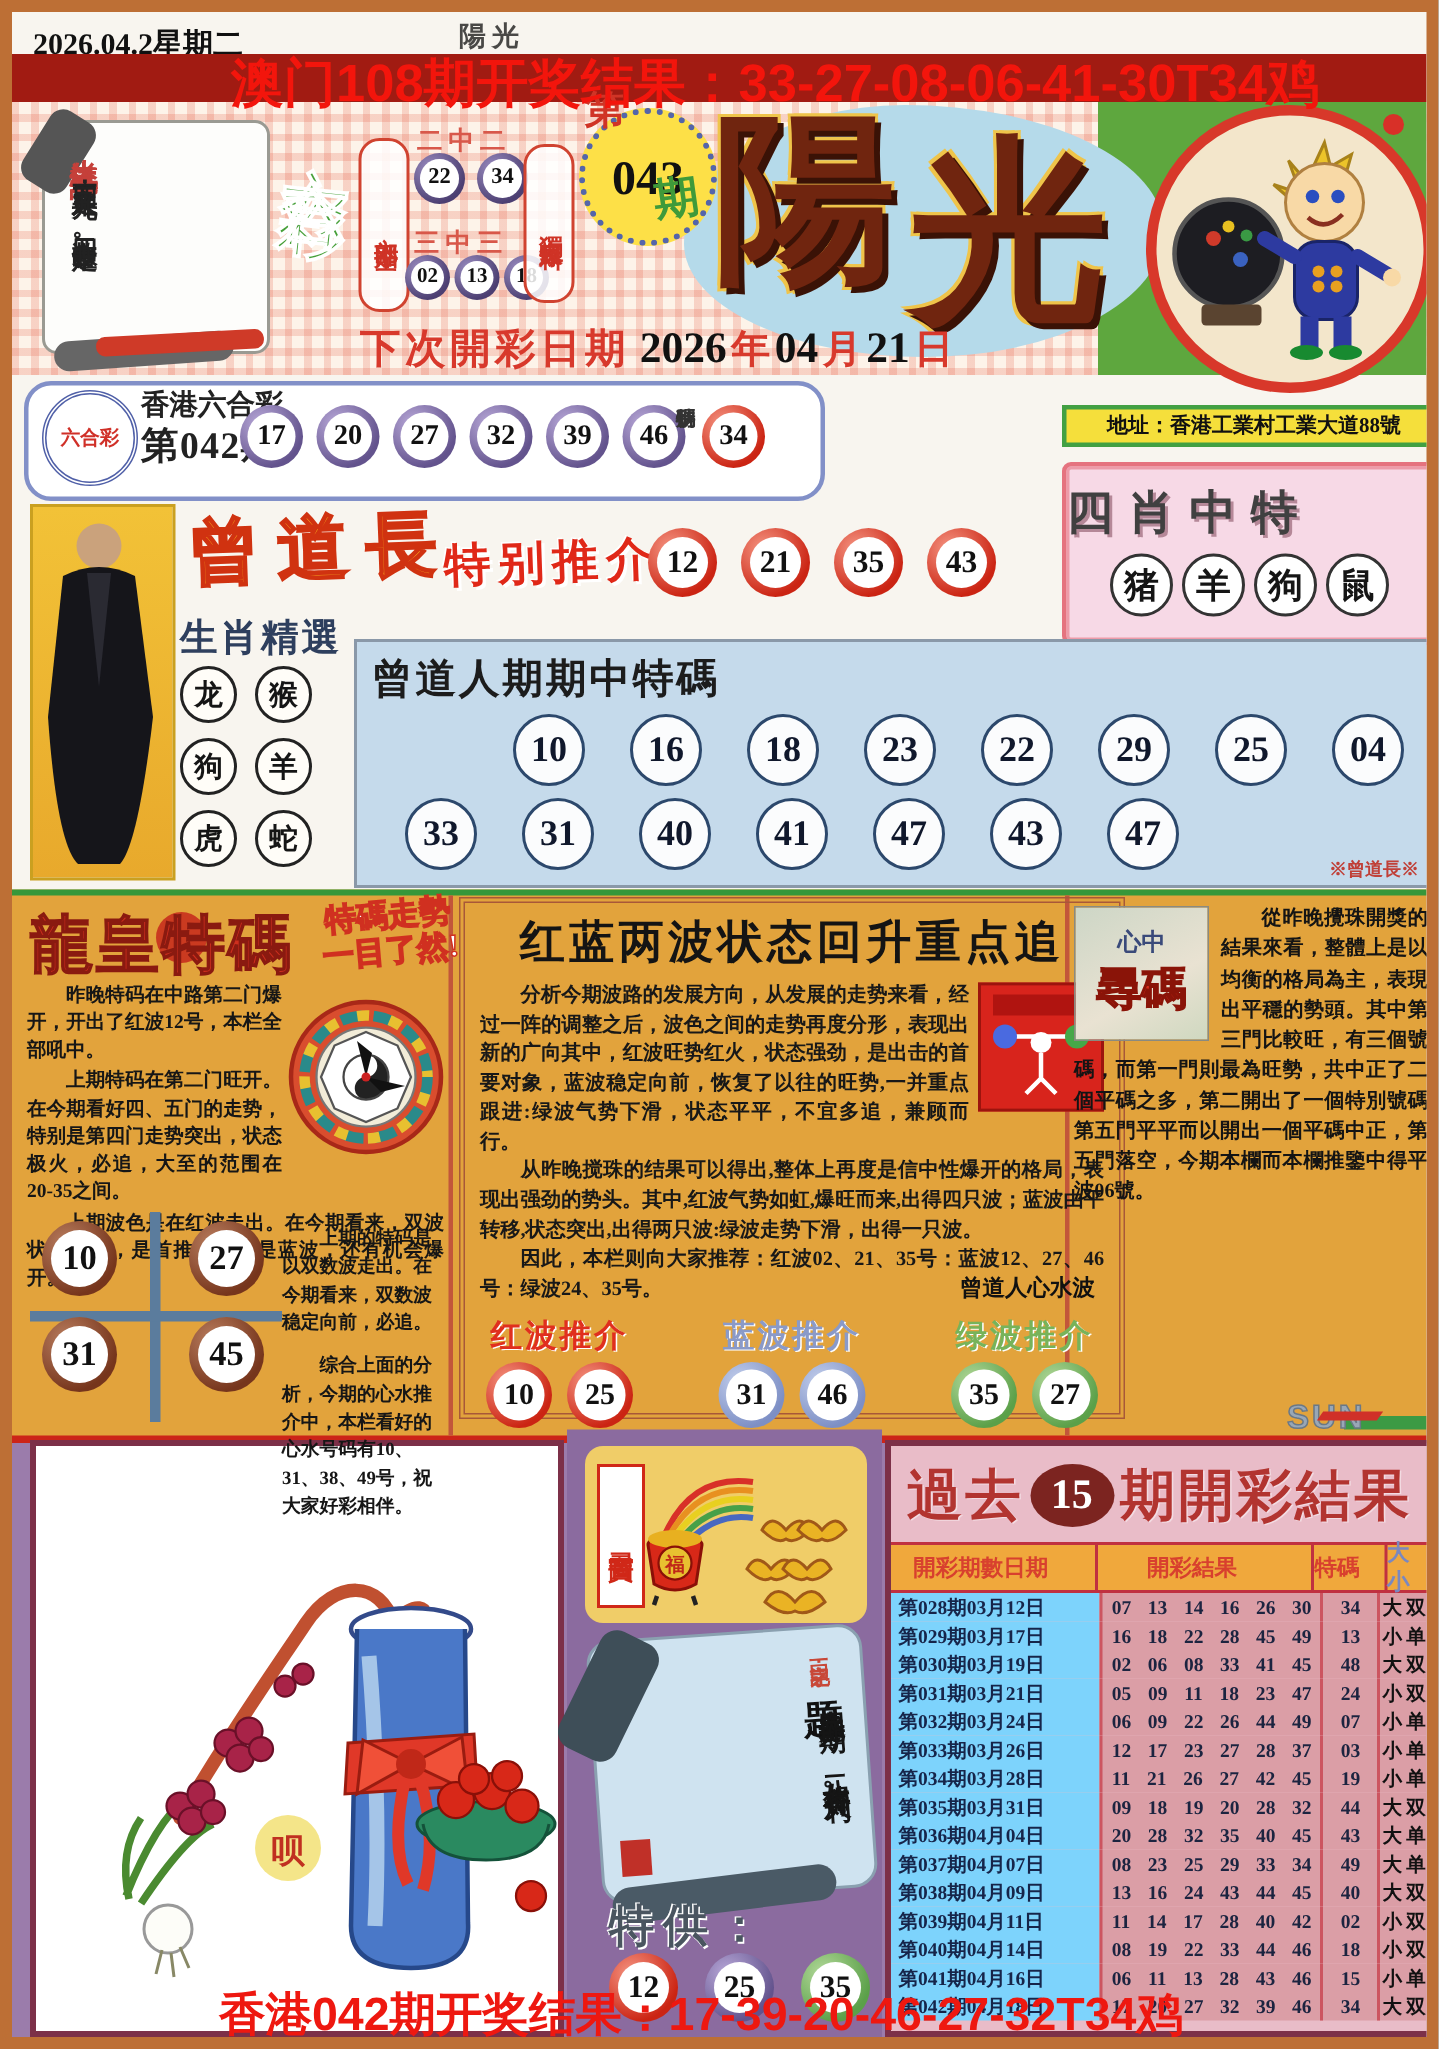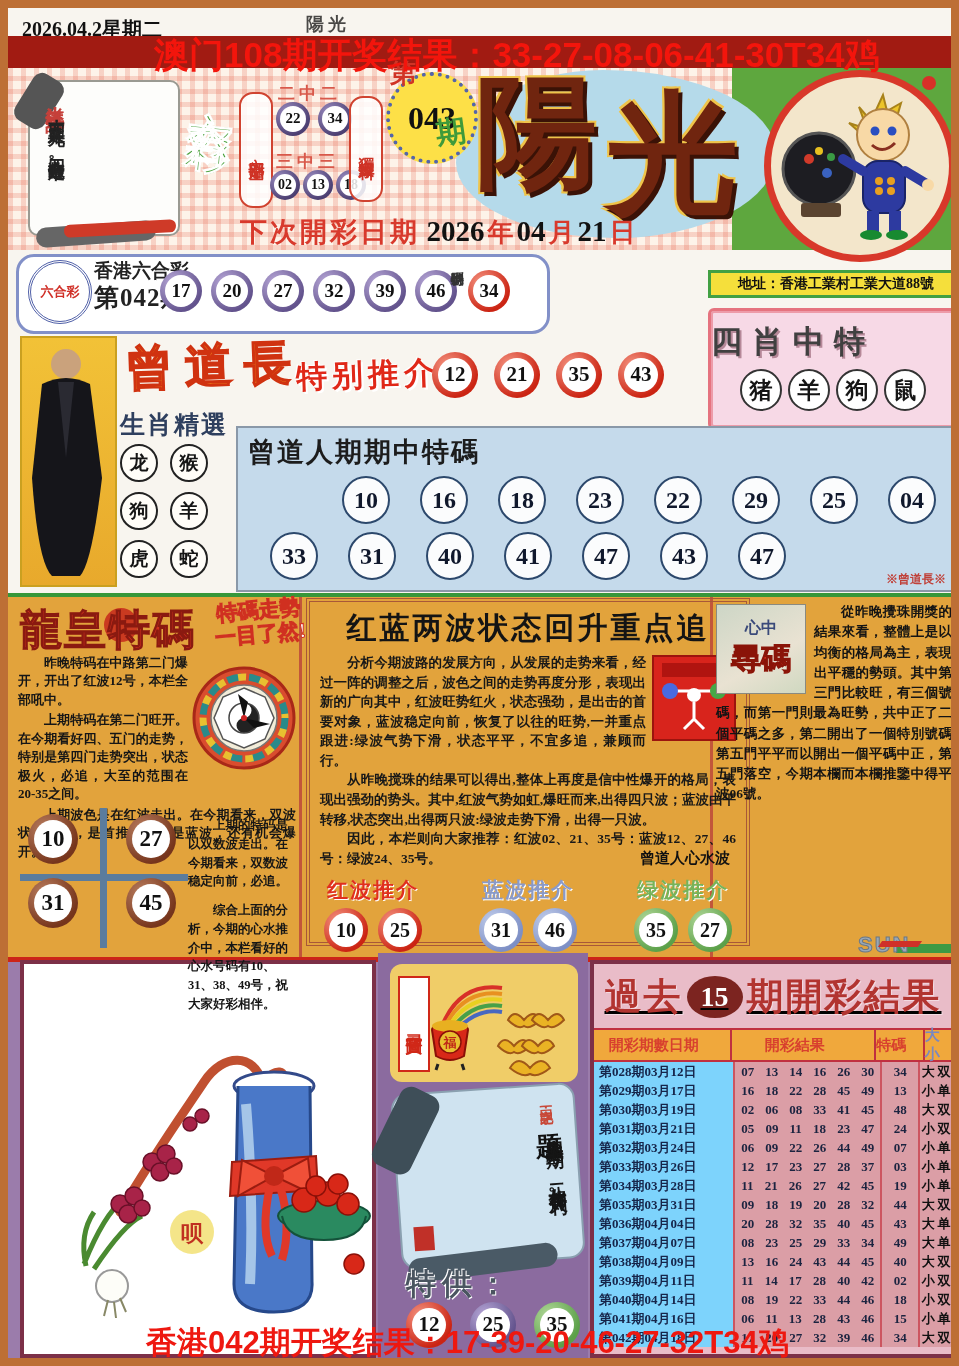--- a/index.html
+++ b/index.html
@@ -161,21 +161,21 @@
   .scroll2:after{content:"";position:absolute;left:4px;bottom:-12px;width:150px;height:24px;background:#4a5a66;border-radius:12px;transform:rotate(-3deg);}
   .scrolltxt{position:absolute;right:10px;top:14px;height:140px;display:flex;gap:12px;writing-mode:vertical-rl;z-index:2;}
   .scrolltxt .oneword{font:bold 13px "Liberation Serif",serif;color:#c84838;text-orientation:upright;}
   .scrolltxt .oneword b{font-size:26px;color:#111;}
   .scrolltxt .sline{font:bold 18px "Liberation Serif",serif;color:#151515;letter-spacing:2px;text-orientation:upright;}
   .seal2{position:absolute;left:12px;bottom:16px;width:20px;height:24px;background:#c03028;z-index:2;}
   .tgong{left:398px;top:1256px;font:bold 30px "Liberation Serif",serif;color:#4a5560;letter-spacing:6px;
          text-shadow:1px 1px 0 #fff,-1px -1px 0 #fff;z-index:4;}
   .tgballs{left:398px;top:1294px;display:flex;gap:18px;z-index:4;}
   .histbox{left:582px;top:952px;width:366px;height:398px;background:#e9bcc8;border:4px solid #7c3048;box-sizing:border-box;z-index:3;}
-  .htitle{display:flex;align-items:center;justify-content:center;gap:4px;margin-top:8px;text-decoration:underline;}
+  .htitle{display:flex;align-items:center;justify-content:center;gap:4px;margin-top:8px;}
   .htitle .ht{font:bold 37px "Liberation Serif",serif;color:#b23430;letter-spacing:2px;text-shadow:1px 1px 0 #f3dbe2;}
   .htitle .hoval{width:56px;height:42px;border-radius:50%;background:#7c2420;color:#fff;display:flex;align-items:center;justify-content:center;
                  font:bold 28px "Liberation Serif",serif;}
   .hhead{display:flex;height:30px;margin-top:6px;background:#f0a83c;border-top:2px solid #c03040;border-bottom:2px solid #c03040;gap:16px;}
   .hhead span{display:flex;align-items:center;justify-content:center;font:bold 15px "Liberation Serif",serif;color:#d8402e;}
   .hh1{width:140px;} .hh2{width:148px;border-left:2px solid #c03040;} .hh3{width:36px;border-left:2px solid #c03040;} .hh4{width:32px;border-left:2px solid #c03040;color:#7a88c0 !important;}
   .hrows{height:285px;}
   .hrow{display:flex;height:19px;}
   .hdate{width:140px;background:#7dd3fc;display:flex;align-items:center;padding-left:5px;box-sizing:border-box;
          font:bold 13px "Liberation Serif",serif;color:#16254a;}

